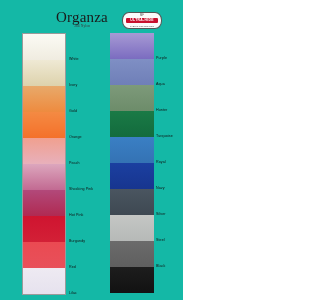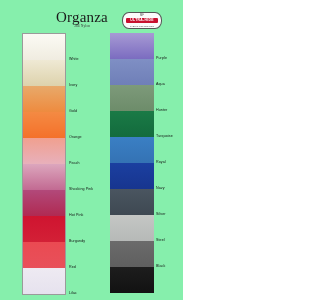--- a/index.html
+++ b/index.html
@@ -3,21 +3,21 @@
 <meta charset="utf-8">
 <style>
   html,body{margin:0;padding:0;}
   body{
     width:183px;height:300px;
     background:#ffffff;
     font-family:"Liberation Sans", sans-serif;
     overflow:hidden;
     position:relative;
   }
-  .card{position:absolute;inset:0;background:#86efac;}
+  .card{position:absolute;inset:0;background:#14b8a6;}
 
   
   .header{
     position:absolute;left:0;top:4px;width:183px;height:28px;
   }
   .title{
     position:absolute;left:56px;top:6px;
     font-family:"Liberation Serif", serif;
     font-size:15px;color:#1a1a1a;letter-spacing:.2px;
     line-height:15px;white-space:nowrap;

